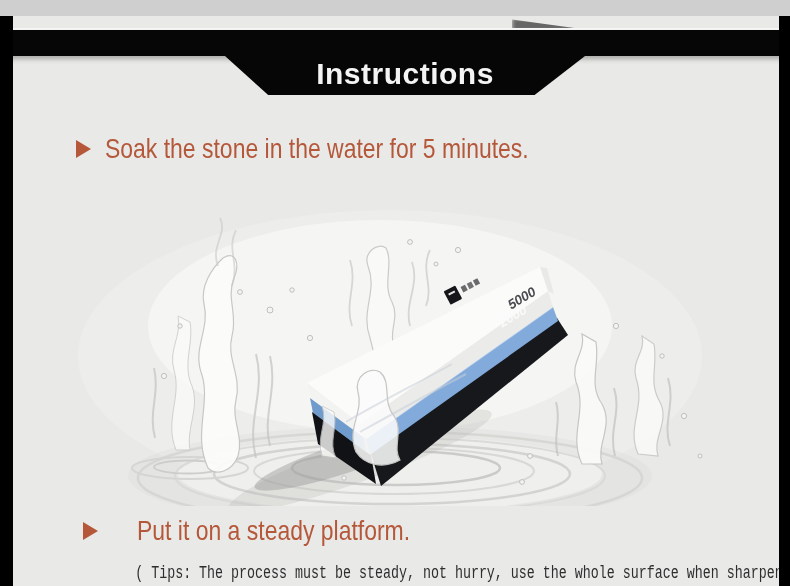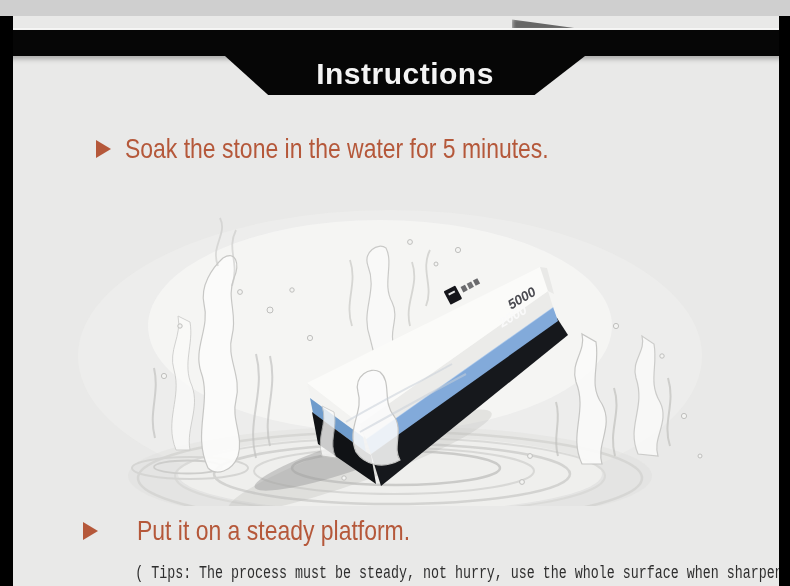--- a/index.html
+++ b/index.html
@@ -22,21 +22,21 @@
     clip-path:polygon(0 12%, 100% 78%, 100% 100%, 0 100%); }
   .trapezoid { position:absolute; left:225px; top:40px; width:360px; height:39px;
     background:#060606; z-index:23;
     clip-path:polygon(0 0, 100% 0, 86% 100%, 12% 100%);
     filter:drop-shadow(0 3px 3px rgba(0,0,0,.35));
     display:flex; align-items:center; justify-content:center; }
   .trapezoid .title { color:#f4f4f4; font-size:30px; font-weight:bold;
     letter-spacing:.5px; line-height:36px; padding-bottom:3px; }
   
   .instruction { position:absolute; display:flex; align-items:center; z-index:10; }
-  .instruction.line1 { left:96px; top:117px; }
+  .instruction.line1 { left:76px; top:117px; }
   .instruction.line2 { left:83px; top:499px;gap:25px; }
   .tri { width:0; height:0; border-top:9px solid transparent;
     border-bottom:9px solid transparent; border-left:15px solid #b5583a;
     margin-right:14px; flex:none; }
   .itext { color:#b5583a; font-size:28px; font-weight:500; white-space:nowrap;
     transform:scaleX(.82); transform-origin:left center; }
   
   .figure { position:absolute; left:60px; top:190px; width:660px; height:300px; z-index:5; }
   
   .tips { position:absolute; left:13px; right:11px; top:545px; text-align:center;

